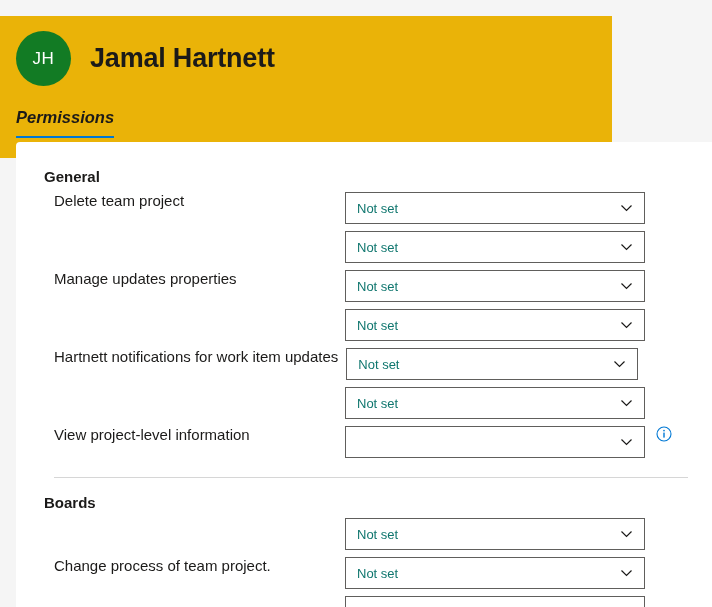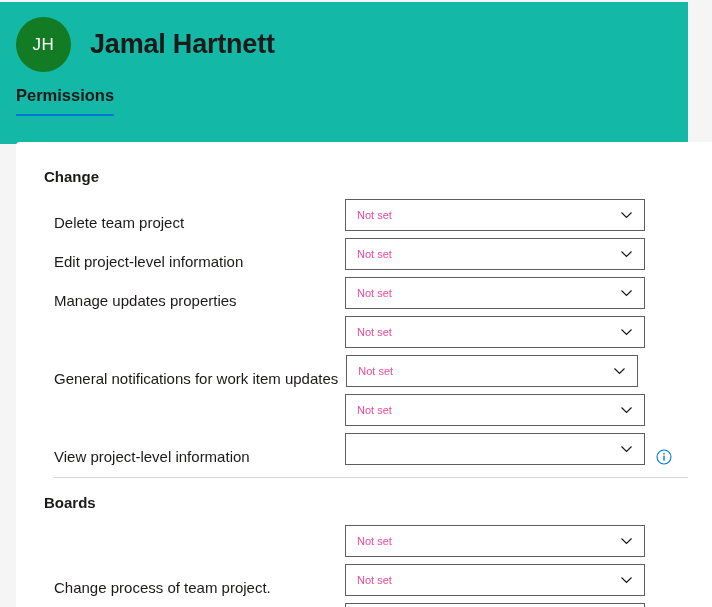--- a/index.html
+++ b/index.html
@@ -13,24 +13,24 @@
     font-family: "Liberation Sans", sans-serif;
     color: #1b1a19;
     overflow: hidden;
     position: relative;
   }
 
   
   #user-header {
     position: absolute;
     left: 0;
-    top: 2px;
-    width: 688px;
+    top: 16px;
+    width: 612px;
     height: 142px;
-    background: #14b8a6;
+    background: #eab308;
   }
   #identity-row {
     position: absolute;
     left: 16px;
     top: 15px;
     display: flex;
     align-items: center;
   }
   #avatar {
     width: 55px;
@@ -54,22 +54,23 @@
     color: #1b1a19;
     white-space: nowrap;
   }
 
   
   #tab-bar {
     position: absolute;
     left: 16px;
     top: 84px;
     display: flex;
-    align-items: flex-start;
+    align-items: flex-end;
     height: 38px;
+    font-style: italic;
   }
   .tab {
     position: relative;
     font-size: 16.5px;
     color: #1b1a19;
     padding: 0 0 11px 0;
     margin-right: 26px;
     white-space: nowrap;
     cursor: pointer;
   }
@@ -109,21 +110,21 @@
     font-weight: 700;
     color: #1b1a19;
     margin: 0 0 7px 28px;
   }
   #section-boards .section-title {
     margin-top: 16px;
   }
 
   .perm-row {
     display: flex;
-    align-items: flex-end;
+    align-items: flex-start;
     height: 39px;
     padding-left: 38px;
   }
   .perm-label {
     font-size: 15px;
     color: #1b1a19;
     white-space: nowrap;
     flex: 0 0 auto;
   }
   
@@ -136,22 +137,22 @@
     box-sizing: border-box;
     height: 32px;
     border: 1px solid #605e5c;
     background: #ffffff;
     display: flex;
     align-items: center;
     cursor: pointer;
     flex: 0 0 auto;
   }
   .dropdown .value {
-    font-size: 11px;
-    color: #ec4899;
+    font-size: 13px;
+    color: #0f766e;
     padding-left: 11px;
     white-space: nowrap;
   }
   .chev {
     position: absolute;
     right: 11px;
     top: 50%;
     transform: translateY(-50%);
     width: 13px;
     height: 13px;
@@ -203,37 +204,36 @@
     <div class="tab active">
       <span>Permissions</span>
     </div>
   </div>
 </div>
 
 <div id="permissions-card">
   <div class="card-inner">
 
     <div class="section" id="section-general">
-      <div class="section-title">Change</div>
+      <div class="section-title">General</div>
 
       <div class="perm-row">
         <span class="perm-label">Delete team project</span>
         <span class="spacer"></span>
         <div class="dropdown dd-standard">
           <span class="value">Not set</span>
           <span class="chev">
             <svg viewBox="0 0 13 13" width="13" height="13">
                 <path d="M1.5 4 L6.5 9 L11.5 4" fill="none" stroke="#1b1a19" stroke-width="1.2"></path>
               </svg>
           </span>
         </div>
       </div>
 
       <div class="perm-row">
-        <span class="perm-label">Edit project-level information</span>
         <span class="spacer"></span>
         <div class="dropdown dd-standard">
           <span class="value">Not set</span>
           <span class="chev">
             <svg viewBox="0 0 13 13" width="13" height="13">
                 <path d="M1.5 4 L6.5 9 L11.5 4" fill="none" stroke="#1b1a19" stroke-width="1.2"></path>
               </svg>
           </span>
         </div>
       </div>
@@ -257,21 +257,21 @@
           <span class="value">Not set</span>
           <span class="chev">
             <svg viewBox="0 0 13 13" width="13" height="13">
                 <path d="M1.5 4 L6.5 9 L11.5 4" fill="none" stroke="#1b1a19" stroke-width="1.2"></path>
               </svg>
           </span>
         </div>
       </div>
 
       <div class="perm-row row-wide">
-        <span class="perm-label">General notifications for work item updates</span>
+        <span class="perm-label">Hartnett notifications for work item updates</span>
         <div class="dropdown dd-wide">
           <span class="value">Not set</span>
           <span class="chev">
             <svg viewBox="0 0 13 13" width="13" height="13">
                 <path d="M1.5 4 L6.5 9 L11.5 4" fill="none" stroke="#1b1a19" stroke-width="1.2"></path>
               </svg>
           </span>
         </div>
       </div>
 

